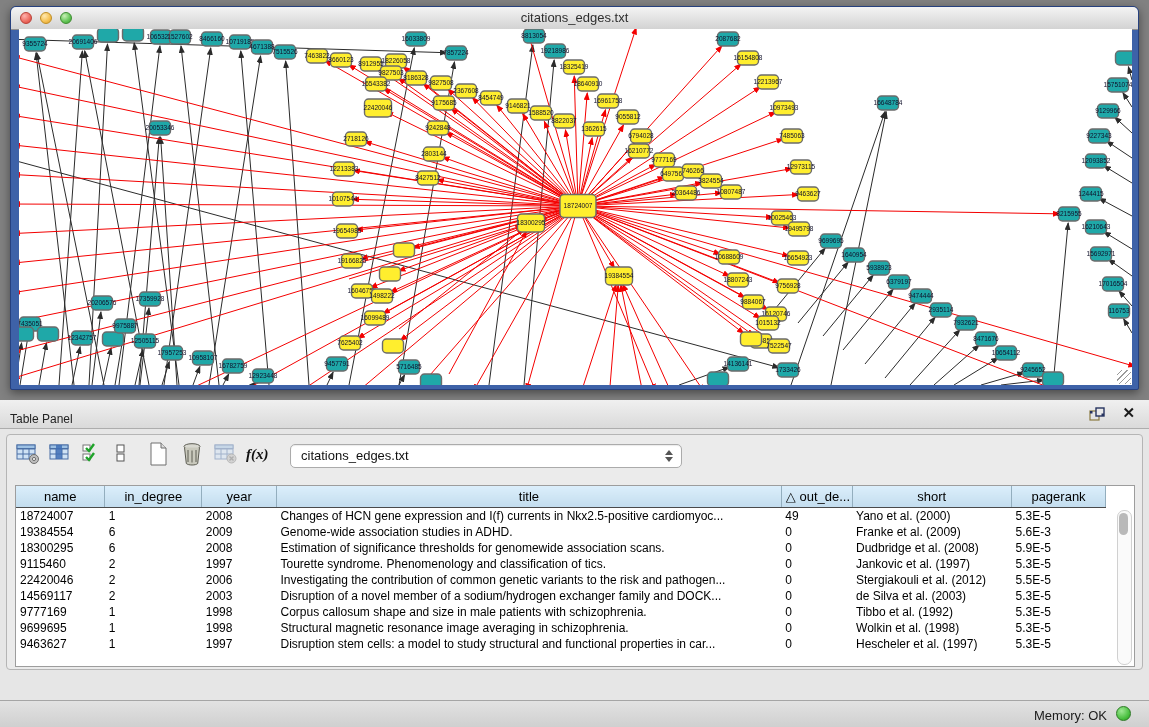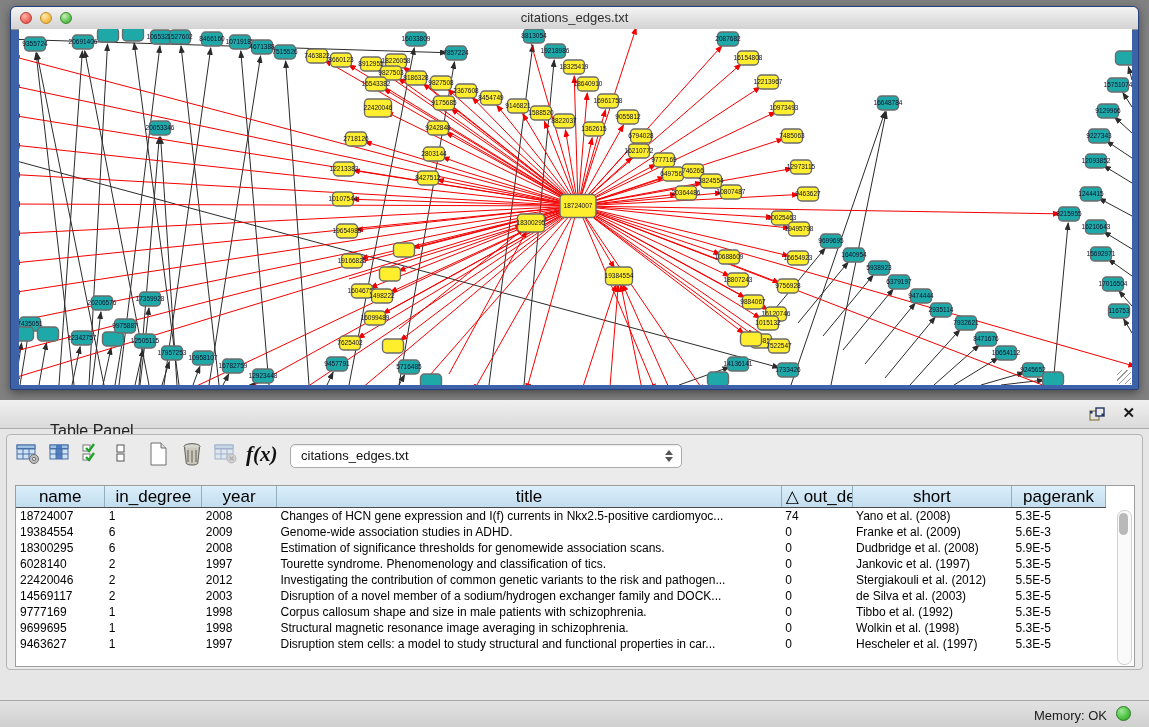--- a/index.html
+++ b/index.html
@@ -18,43 +18,43 @@
   .tl.grn{left:49px;background:radial-gradient(circle at 35% 30%,#c8f0b6,#61c454 60%,#3e9e33);border:1px solid #3d8c30;}
   #net-title{position:absolute;left:0;right:0;top:3px;text-align:center;font-size:13px;color:#2e2e2e;}
   #graph-area{position:absolute;left:8px;top:22px;width:1113px;height:356px;background:#ffffff;overflow:hidden;}
   #graph-svg{position:absolute;left:0;top:0;}
   #resize-grip{position:absolute;right:1px;bottom:1px;width:14px;height:14px;
     background:repeating-linear-gradient(135deg,transparent 0 3px,#9a9a9a 3px 4px);}
   
   #table-panel{position:absolute;left:0;top:400px;width:1149px;height:300px;background:#e6e6e6;}
   #panel-header{position:absolute;left:0;top:0;width:100%;height:28px;
     background:linear-gradient(#f0f0f0,#dadada);border-bottom:1px solid #adadad;}
-  #panel-title{position:absolute;left:10px;top:22px;font-size:16px;color:#222;margin-left:40px;}
+  #panel-title{position:absolute;left:10px;top:12px;font-size:12px;color:#222;}
   #panel-float{position:absolute;right:44px;top:7px;width:16px;height:15px;cursor:pointer;}
   #panel-close{position:absolute;right:14px;top:4px;font-size:15px;font-weight:bold;color:#1a1a1a;cursor:pointer;}
   #panel-inner{position:absolute;left:6px;top:34px;width:1135px;height:234px;
     background:#ebebeb;border:1px solid #b5b5b5;border-radius:4px;}
   #toolbar{position:absolute;left:8px;top:6px;height:34px;}
   .tbtn{display:inline-block;vertical-align:middle;width:26px;height:26px;margin-right:7px;position:relative;cursor:pointer;}
   .tbtn svg{position:absolute;left:0;top:0;}
   .tbtn.disabled{opacity:.45;}
-  #fx-btn{font-family:"Liberation Serif",serif;font-style:italic;font-weight:bold;font-size:21px;color:#111;
+  #fx-btn{font-family:"Liberation Serif",serif;font-style:italic;font-weight:bold;font-size:15px;color:#111;
     width:30px;line-height:26px;text-align:left;}
   #table-select{position:absolute;left:283px;top:9px;width:390px;height:22px;background:#ffffff;
     border:1px solid #ababab;border-radius:5px;box-shadow:inset 0 1px 1px rgba(0,0,0,.08);cursor:pointer;}
   #table-select .val{position:absolute;left:10px;top:3px;font-size:13px;color:#111;}
   #table-select .steppers{position:absolute;right:8px;top:3px;}
   #table-select .steppers div{width:0;height:0;border-left:4px solid transparent;border-right:4px solid transparent;margin:2px 0;}
   .step-up{border-bottom:5px solid #555;}
   .step-down{border-top:5px solid #555;}
   #data-table{position:absolute;left:8px;top:50px;width:1118px;height:180px;background:#fff;
     border:1px solid #9d9d9d;overflow:hidden;}
   table{border-collapse:collapse;table-layout:fixed;width:1090px;font-size:12px;color:#000;}
   thead th{background:linear-gradient(#dbeefb,#c3ddee);border-right:1px solid #93aebe;border-bottom:1px solid #4a4a4a;
-    font-weight:normal;font-size:17px;height:21px;padding:0 4px;overflow:hidden;white-space:nowrap;}
+    font-weight:normal;font-size:13px;height:21px;padding:0 4px;overflow:hidden;white-space:nowrap;}
   tbody td{height:16px;padding:0 4px;white-space:nowrap;overflow:hidden;}
   tbody tr{cursor:default;}
   #v-scroll{position:absolute;right:2px;top:24px;width:13px;height:153px;background:#fafafa;
     border:1px solid #d0d0d0;border-radius:7px;}
   #v-thumb{position:absolute;left:1px;top:2px;width:9px;height:22px;background:#b9b9b9;border-radius:5px;cursor:pointer;}
   
   #tabs{position:absolute;left:0;top:272px;width:100%;height:24px;text-align:center;}
   .seg{display:inline-block;height:20px;line-height:20px;font-size:13px;padding:0 14px;
     background:linear-gradient(#ffffff,#eeeeee);border:1px solid #979797;border-left:none;color:#1c1c1c;cursor:pointer;}
   .seg:first-child{border-left:1px solid #979797;border-radius:4px 0 0 4px;}
@@ -560,22 +560,22 @@
               <th>short</th>
               <th>pagerank</th>
             </tr>
           </thead>
         <tbody id="body-rows">
             <tr>
               <td>18724007</td>
               <td>1</td>
               <td>2008</td>
               <td>Changes of HCN gene expression and I(f) currents in Nkx2.5-positive cardiomyoc...</td>
-              <td>74</td>
-              <td>Yano et al. (2008)</td>
+              <td>49</td>
+              <td>Yano et al. (2000)</td>
               <td>5.3E-5</td>
             </tr>
             <tr>
               <td>19384554</td>
               <td>6</td>
               <td>2009</td>
               <td>Genome-wide association studies in ADHD.</td>
               <td>0</td>
               <td>Franke et al. (2009)</td>
               <td>5.6E-3</td>
@@ -583,32 +583,32 @@
             <tr>
               <td>18300295</td>
               <td>6</td>
               <td>2008</td>
               <td>Estimation of significance thresholds for genomewide association scans.</td>
               <td>0</td>
               <td>Dudbridge et al. (2008)</td>
               <td>5.9E-5</td>
             </tr>
             <tr>
-              <td>6028140</td>
+              <td>9115460</td>
               <td>2</td>
               <td>1997</td>
               <td>Tourette syndrome. Phenomenology and classification of tics.</td>
               <td>0</td>
               <td>Jankovic et al. (1997)</td>
               <td>5.3E-5</td>
             </tr>
             <tr>
               <td>22420046</td>
               <td>2</td>
-              <td>2012</td>
+              <td>2006</td>
               <td>Investigating the contribution of common genetic variants to the risk and pathogen...</td>
               <td>0</td>
               <td>Stergiakouli et al. (2012)</td>
               <td>5.5E-5</td>
             </tr>
             <tr>
               <td>14569117</td>
               <td>2</td>
               <td>2003</td>
               <td>Disruption of a novel member of a sodium/hydrogen exchanger family and DOCK...</td>

